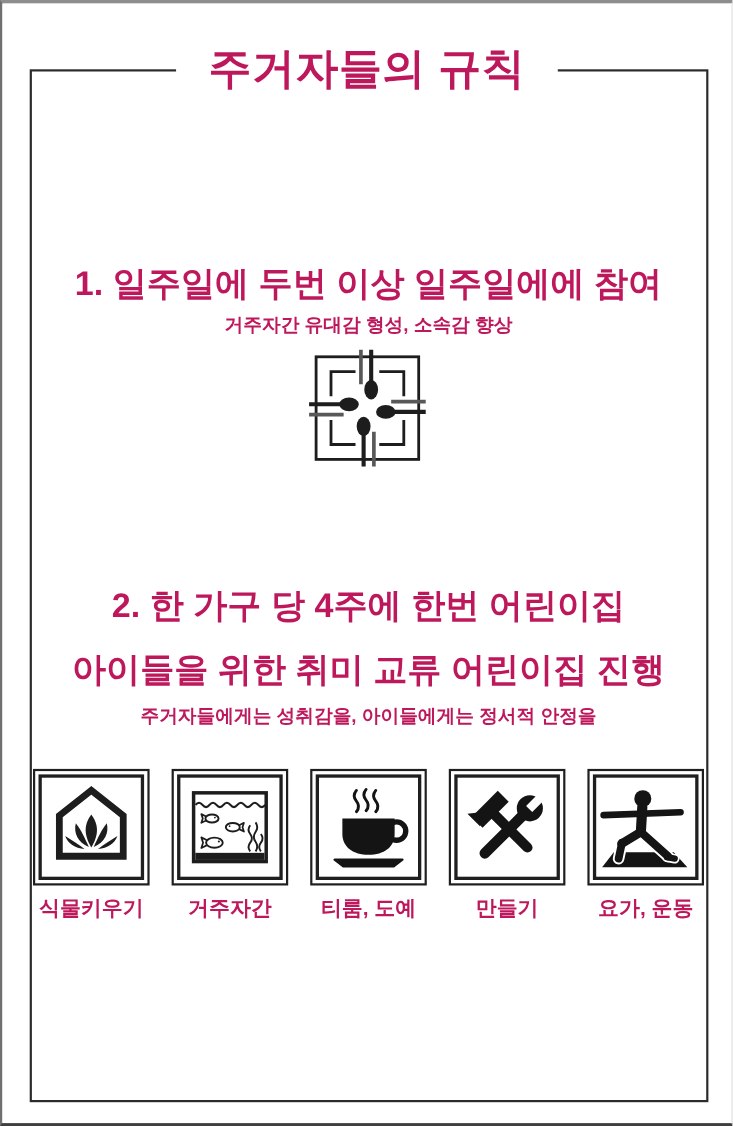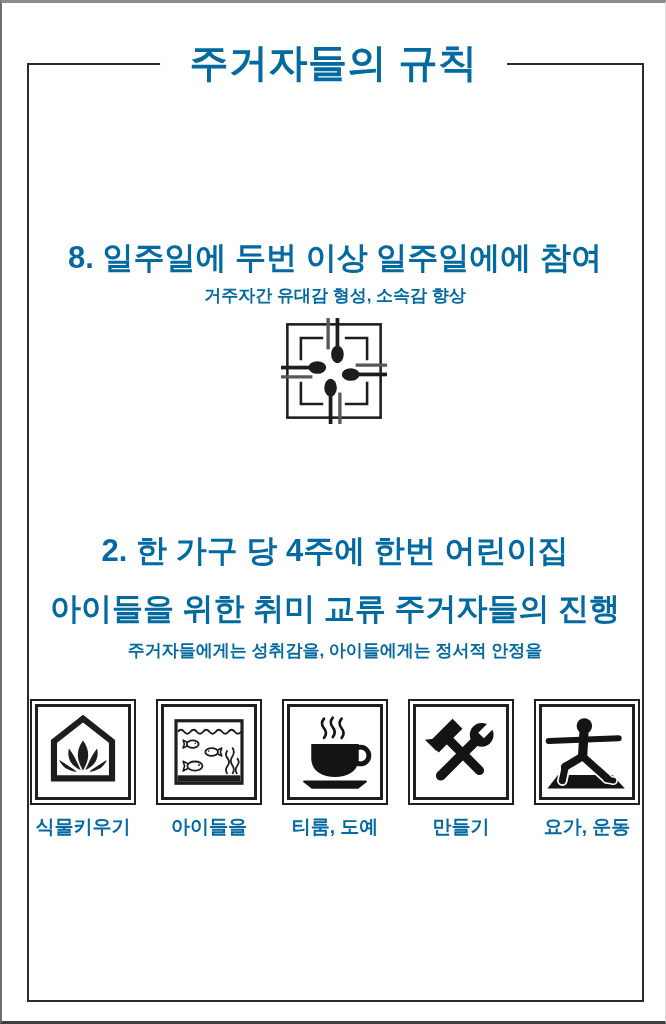--- a/index.html
+++ b/index.html
@@ -5,21 +5,21 @@
   * { margin: 0; padding: 0; box-sizing: border-box; }
   html, body { background: #e9e9e9; }
   .page {
     position: relative;
     width: 666px;
     height: 1024px;
     margin: 0 auto;
     background: #ffffff;
     overflow: hidden;
     font-family: "Liberation Sans", "DejaVu Sans", sans-serif;
-    color: #0369a1;
+    color: #be185d;
     border-top: 3px solid #8d8d8d;
     border-left: 2px solid #6f6f6f;
     border-bottom: 3px solid #3f3f3f;
     border-right: 1px solid #dcdcdc;
   }
   .frame {
     position: absolute;
     left: 25px; top: 60px;
     width: 617px; height: 939px;
     border: 2px solid #2b2b2b;
@@ -106,21 +106,21 @@
 </style>
 </head>
 <body>
 
 <div class="page">
 
   <div class="frame"></div>
 
   <h1 class="title">주거자들의 규칙</h1>
 
-  <div class="rule-heading" id="rule1-heading"><span>8. 일주일에 두번 이상 </span><span class="emph">일주일에</span><span>에 참여</span></div>
+  <div class="rule-heading" id="rule1-heading"><span>1. 일주일에 두번 이상 </span><span class="emph">일주일에</span><span>에 참여</span></div>
   <div class="rule-subtitle" id="rule1-subtitle">거주자간 유대감 형성, 소속감 향상</div>
 
   <div class="table-icon-wrap">
     <svg viewBox="0 0 110 110">
       <rect x="7.5" y="7.5" width="95" height="95" fill="none" stroke="#1d1d1d" stroke-width="2.6"></rect>
       <g fill="none" stroke="#1d1d1d" stroke-width="2.6">
         <path d="M44,21.3 H21.3 V44"></path>
         <path d="M66,21.3 H88.7 V44"></path>
         <path d="M88.7,66 V88.7 H66"></path>
         <path d="M44,88.7 H21.3 V66"></path>
@@ -142,21 +142,21 @@
       </g>
       <g transform="rotate(270 55 55)">
         <line x1="49" y1="1" x2="49" y2="33" stroke="#585858" stroke-width="3.4"></line>
         <line x1="58.5" y1="1" x2="58.5" y2="30" stroke="#1d1d1d" stroke-width="3.8"></line>
         <ellipse cx="58.5" cy="38" rx="6.4" ry="9" fill="#1d1d1d"></ellipse>
       </g>
     </svg>
   </div>
 
   <div class="rule-heading" id="rule2-line1">2. 한 가구 당 4주에 한번 어린이집</div>
-  <div class="rule-heading" id="rule2-line2"><span>아이들을 위한 </span><span class="emph">취미 교류 주거자들의</span><span> 진행</span></div>
+  <div class="rule-heading" id="rule2-line2"><span>아이들을 위한 </span><span class="emph">취미 교류 어린이집</span><span> 진행</span></div>
   <div class="rule-subtitle" id="rule2-subtitle">주거자들에게는 성취감을, 아이들에게는 정서적 안정을</div>
 
   <div class="activities">
 
     <div class="activity">
       <div class="activity-box">
         <div class="activity-box-inner">
           <svg viewBox="0 0 100 100">
             <path d="M50,12 L17,38 V80 H83 V38 Z" fill="none" stroke="#1d1d1d" stroke-width="7"></path>
             <g fill="#1d1d1d">
@@ -191,21 +191,21 @@
               <path d="M59.5,48 L64.5,45.5 L63,50 L64.5,54.5 L59.5,52 Z" fill="#fff" stroke="#1d1d1d" stroke-width="1.8" stroke-linejoin="round"></path>
               <ellipse cx="53" cy="50" rx="7.2" ry="4.4" fill="#fff" stroke="#1d1d1d" stroke-width="2"></ellipse>
               <circle cx="49.7" cy="49" r="0.9" fill="#1d1d1d"></circle>
               <path d="M26.5,63.5 L20.5,60.5 L22.3,66 L20.5,71.5 L26.5,68.5 Z" fill="#fff" stroke="#1d1d1d" stroke-width="1.8" stroke-linejoin="round"></path>
               <ellipse cx="34" cy="66" rx="8.6" ry="5.2" fill="#fff" stroke="#1d1d1d" stroke-width="2"></ellipse>
               <circle cx="38.6" cy="64.8" r="1.1" fill="#1d1d1d"></circle>
             </g>
           </svg>
         </div>
       </div>
-      <div class="activity-label">아이들을</div>
+      <div class="activity-label">거주자간</div>
     </div>
 
     <div class="activity">
       <div class="activity-box">
         <div class="activity-box-inner">
           <svg viewBox="0 0 100 100">
             <g fill="none" stroke="#141414" stroke-width="3" stroke-linecap="round">
               <path d="M37.5,12 q-4.5,5.5 0,11 q4.5,5.5 0,11"></path>
               <path d="M47.5,11 q-4.5,5.5 0,11 q4.5,5.5 0,11"></path>
               <path d="M57.5,12 q-4.5,5.5 0,11 q4.5,5.5 0,11"></path>

